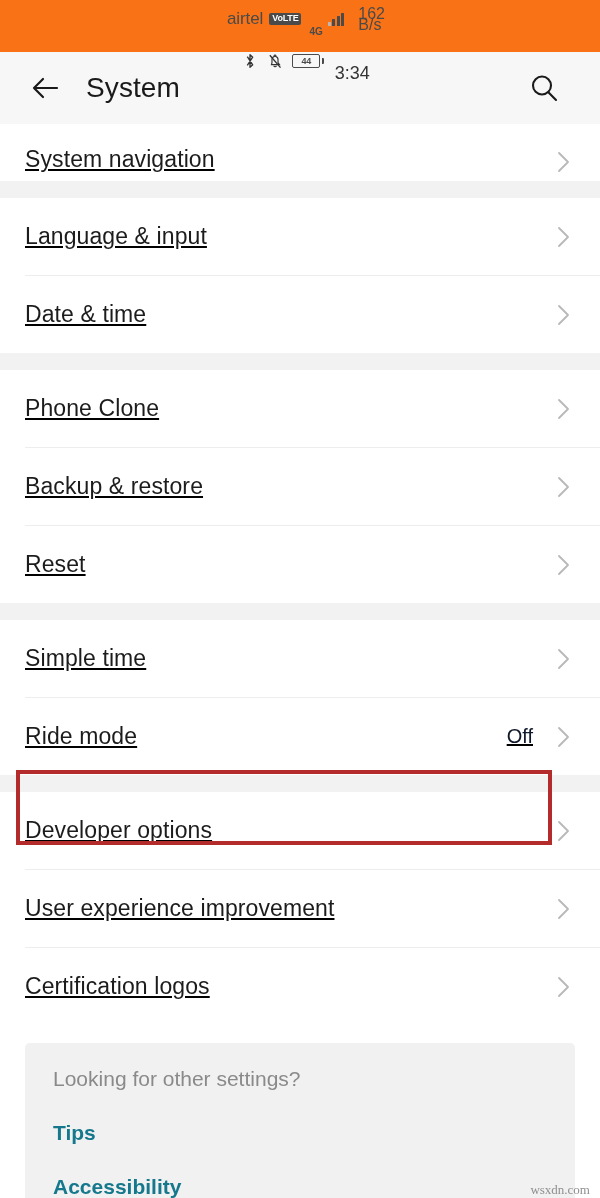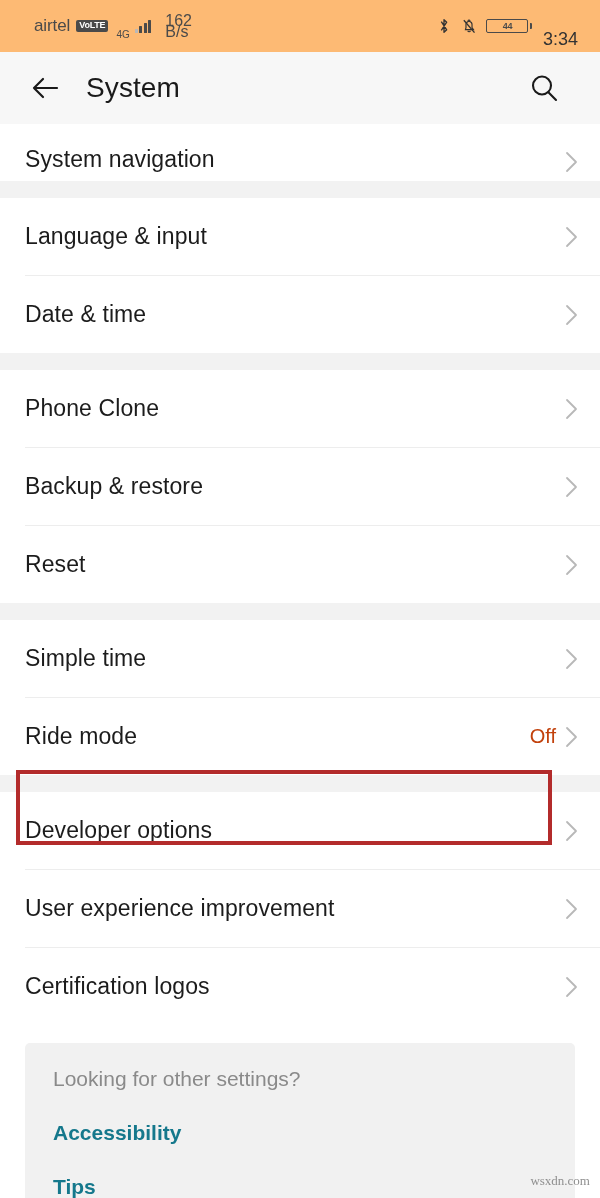--- a/index.html
+++ b/index.html
@@ -12,26 +12,26 @@
     background: #ffffff;
     font-family: "Liberation Sans", sans-serif;
     overflow: hidden;
     position: relative;
     -webkit-font-smoothing: antialiased;
   }
 
   
   .status-bar {
     height: 52px;
-    background: #fdba74;
-    display: flex;
-    align-items: center;
-    justify-content: space-between;
+    background: #f97316;
+    display: flex;
+    align-items: center;
     padding: 0 22px 0 34px;
     box-sizing: border-box;
+    flex-direction: column;
   }
   .status-left {
     display: flex;
     align-items: center;
     gap: 6px;
   }
   .carrier {
     font-size: 17px;
     color: #4a4a4a;
     letter-spacing: -0.1px;
@@ -41,24 +41,24 @@
     color: #ffffff;
     font-size: 9px;
     font-weight: bold;
     border-radius: 2px;
     padding: 1px 3px 2px 3px;
     line-height: 9px;
     letter-spacing: -0.2px;
   }
   .net-type {
     font-size: 10px;
-    font-weight: normal;
+    font-weight: bold;
     color: #4a4a4a;
     align-self: flex-start;
-    margin-top: 16px;
+    margin-top: 26px;
     margin-left: 2px;
   }
   .signal-bars {
     display: flex;
     align-items: flex-end;
     gap: 1.5px;
     height: 14px;
     margin-left: -1px;
   }
   .signal-bars i {
@@ -88,21 +88,21 @@
   .icon-bt, .icon-bell {
     width: 16px;
     height: 18px;
     display: block;
   }
   .battery {
     display: flex;
     align-items: center;
   }
   .battery-body {
-    width: 42px;
+    width: 28px;
     height: 14px;
     border: 1.6px solid #4a4a4a;
     border-radius: 2px;
     display: flex;
     align-items: center;
     justify-content: center;
     box-sizing: border-box;
   }
   .battery-level {
     font-size: 9px;
@@ -161,41 +161,42 @@
     background: #ffffff;
   }
   .gap {
     height: 17px;
     background: #f2f2f2;
   }
   .row {
     height: 77px;
     display: flex;
     align-items: center;
-    padding: 0 22px 0 25px;
+    padding: 0 30px 0 25px;
     box-sizing: border-box;
     position: relative;
     background: #ffffff;
     cursor: pointer;
+    text-decoration: underline;
   }
   .row.clipped-top {
     height: 57px;
     align-items: flex-end;
     padding-bottom: 8px;
   }
   .row-label {
     font-size: 23px;
     color: #1c1c1c;
     flex: 1;
     letter-spacing: 0.1px;
   }
   .row-value {
     font-size: 20px;
-    color: #c2410c;
-    margin-right: 9px;
+    color: #0f172a;
+    margin-right: 24px;
   }
   .chev {
     width: 13px;
     height: 22px;
     flex: none;
   }
   .divider {
     height: 1px;
     background: #ededed;
     margin-left: 25px;
@@ -231,21 +232,21 @@
     font-size: 21px;
     font-weight: bold;
     color: #15788c;
     margin-bottom: 30px;
     cursor: pointer;
     display: block;
   }
   .watermark {
     position: absolute;
     right: 10px;
-    bottom: 9px;
+    bottom: 0;
     font-size: 13px;
     color: #8f8f8f;
     font-family: "Liberation Serif", serif;
     z-index: 6;
   }
 </style>
 </head>
 <body>
 
 <div class="status-bar">
@@ -383,20 +384,20 @@
     <div class="row">
       <span class="row-label">Certification logos</span>
       <svg class="chev" viewBox="0 0 13 22">
           <path d="M2 2 L11 11 L2 20" fill="none" stroke="#b8b8b8" stroke-width="1.8" stroke-linecap="round" stroke-linejoin="round"></path>
         </svg>
     </div>
   </div>
 
   <div class="footer-card">
     <div class="footer-head">Looking for other settings?</div>
+    <a class="footer-link">Tips</a>
     <a class="footer-link">Accessibility</a>
-    <a class="footer-link">Tips</a>
   </div>
 </div>
 
 <div class="annotation"></div>
 
 <div class="watermark">wsxdn.com</div>
 
 </body></html>

